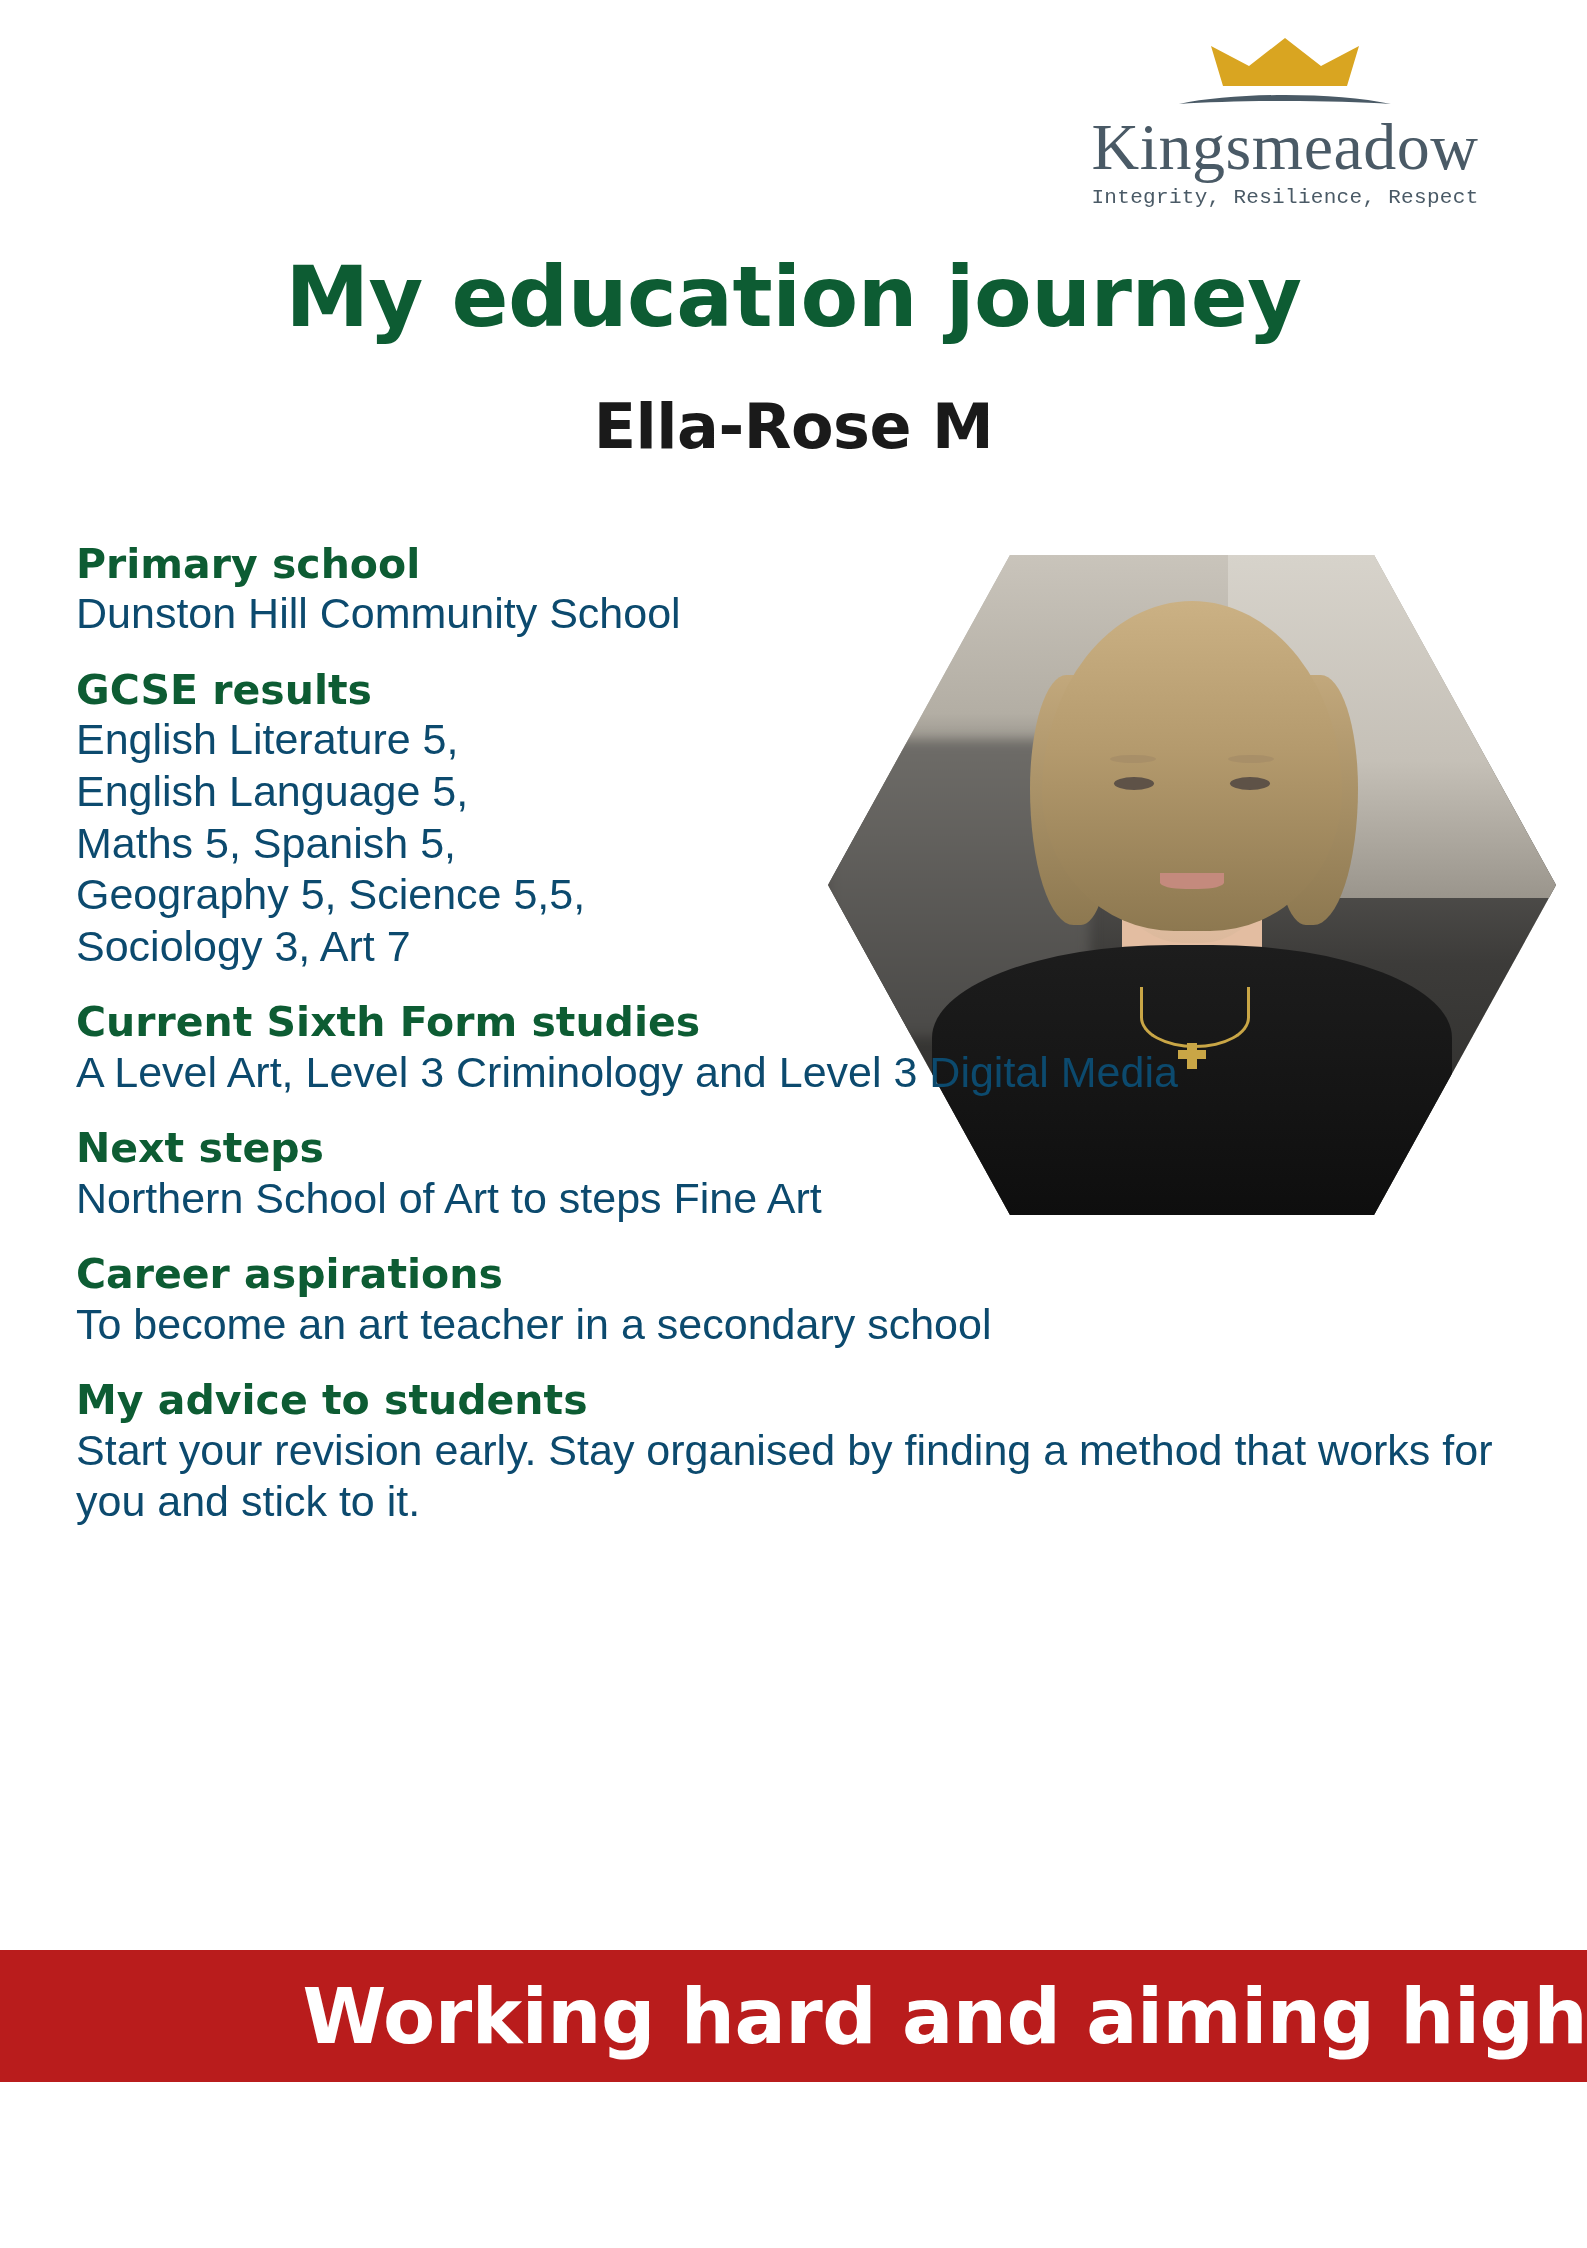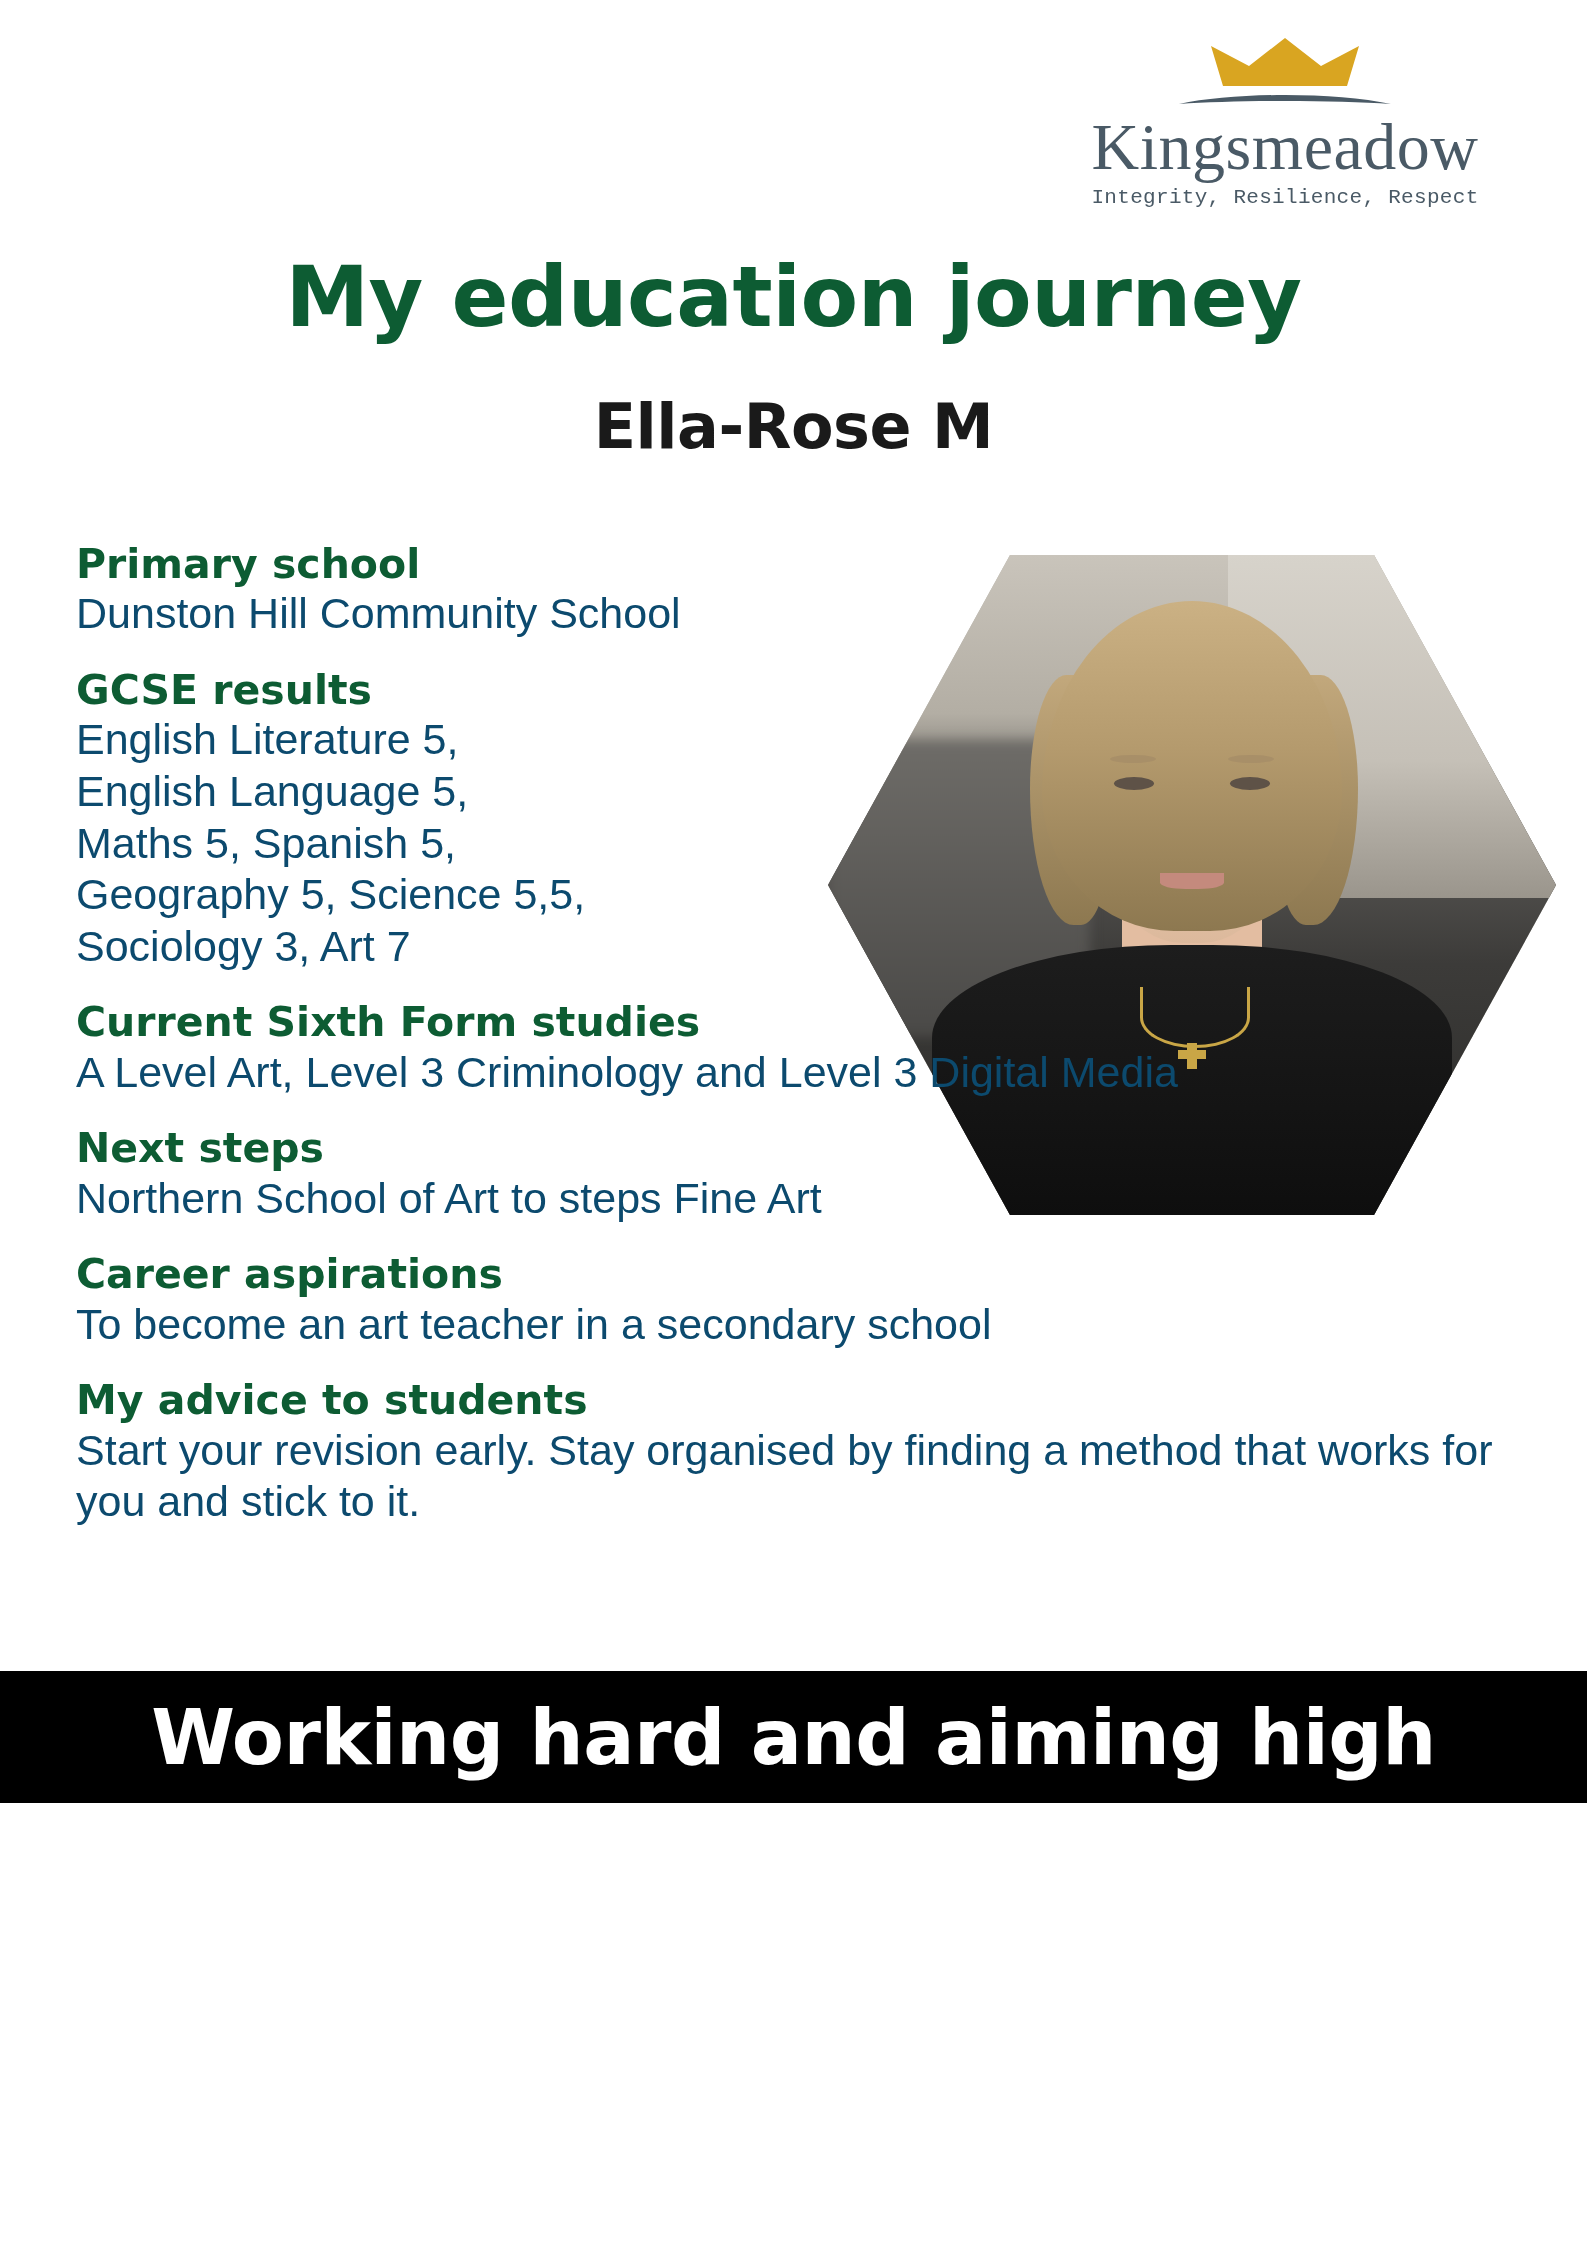--- a/index.html
+++ b/index.html
@@ -10,21 +10,21 @@
     width: 1587px;
     height: 2248px;
     background: #ffffff;
     font-family: "Liberation Sans", sans-serif;
     overflow: hidden;
     position: relative;
   }
   .page {
     position: relative;
     width: 1587px;
-    height: 1803px;
+    height: 2082px;
     box-sizing: border-box;
     border-radius: 9px;
   }
 
   
   .logo-block {
     position: absolute;
     top: 34px;
     right: 42px;
     width: 520px;
@@ -263,24 +263,24 @@
     background: #c9a646;
   }
 
   
   .footer {
     position: absolute;
     left: 0;
     bottom: 0;
     width: 1587px;
     height: 132px;
-    background: #000000;
+    background: #b91c1c;
     display: flex;
     align-items: center;
-    justify-content: center;
+    justify-content: flex-end;
   }
   .footer-text {
     font-family: "DejaVu Sans", sans-serif;
     font-weight: bold;
     font-size: 76px;
     color: #ffffff;
     letter-spacing: -0.5px;
   }
 </style>
 </head>

